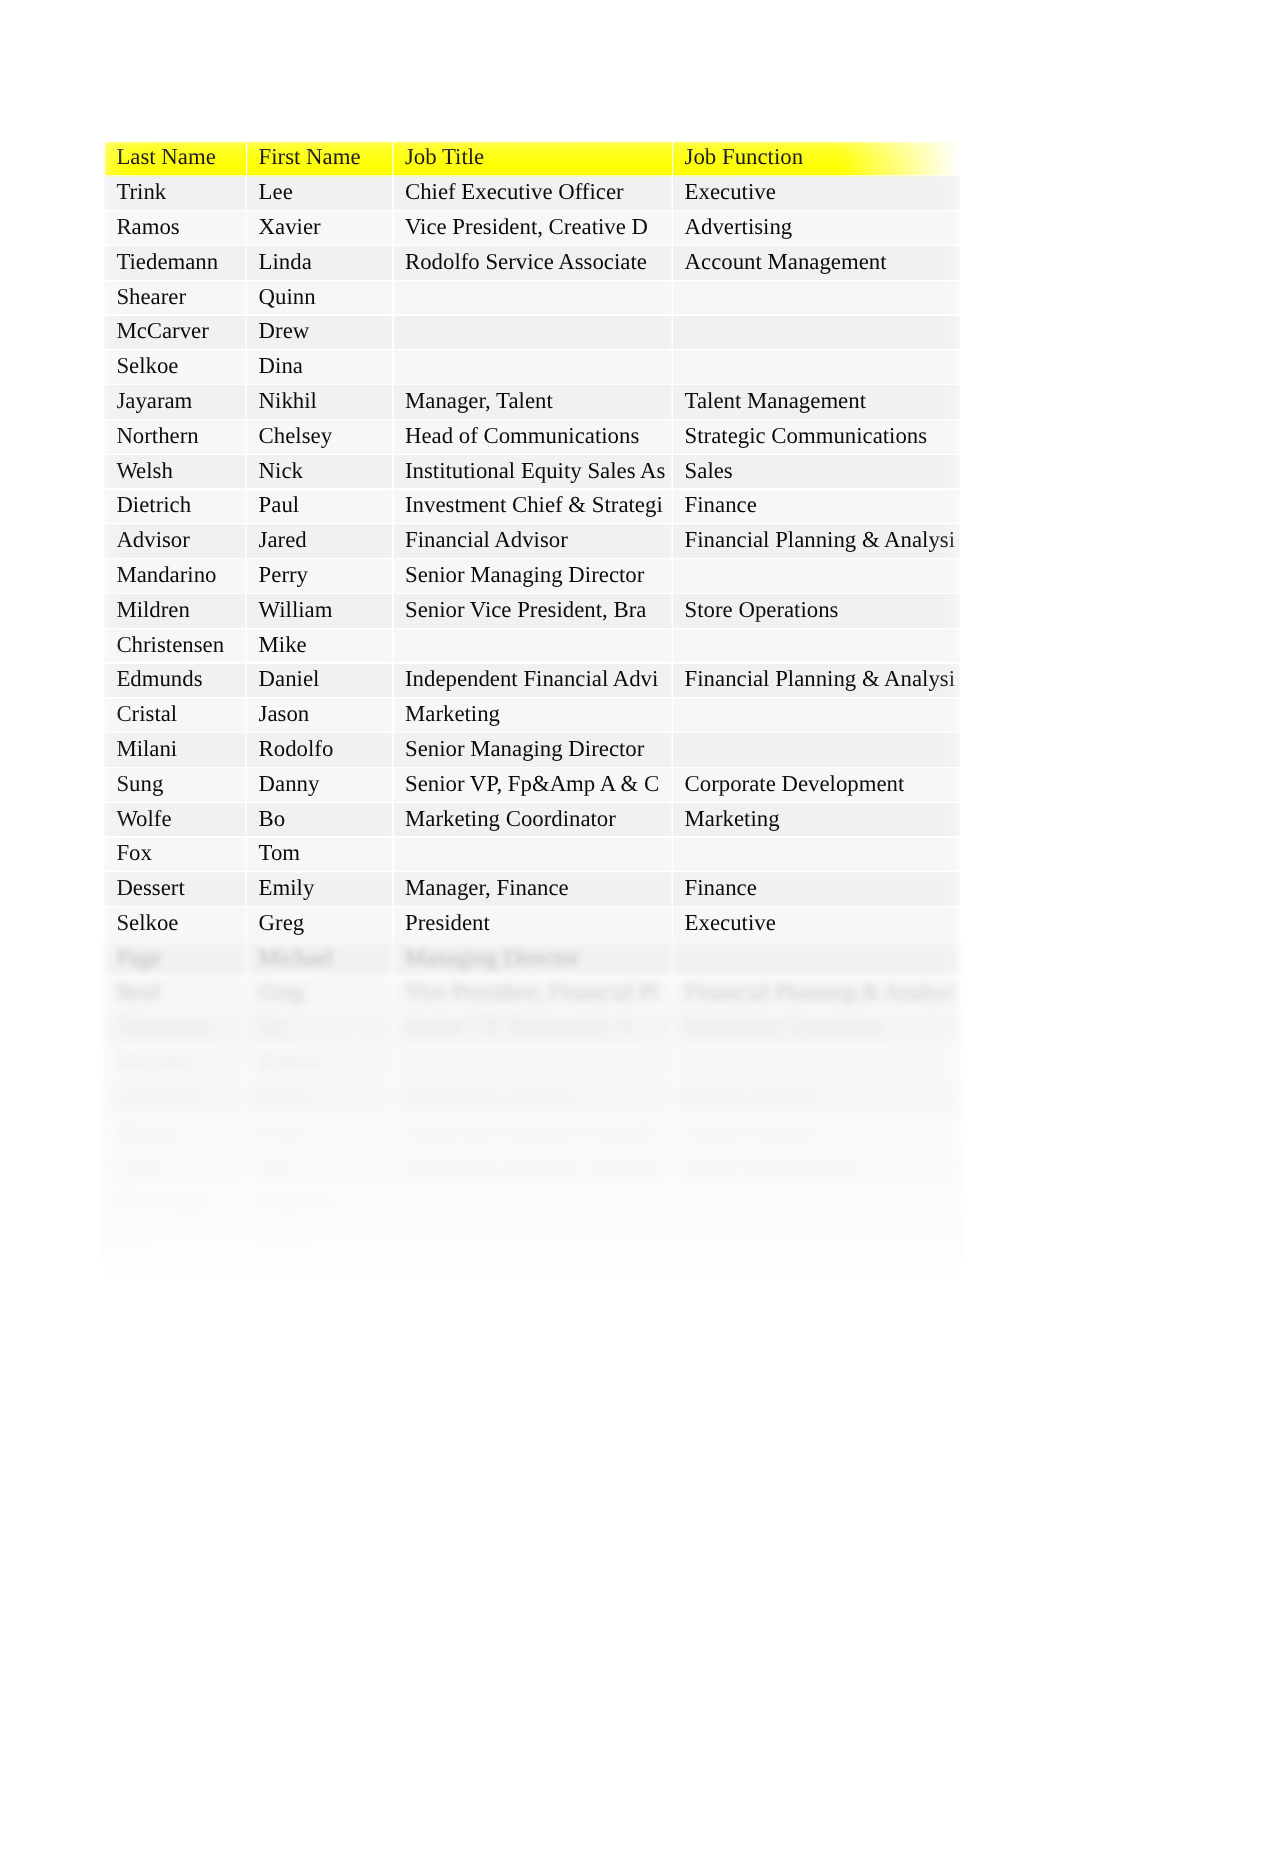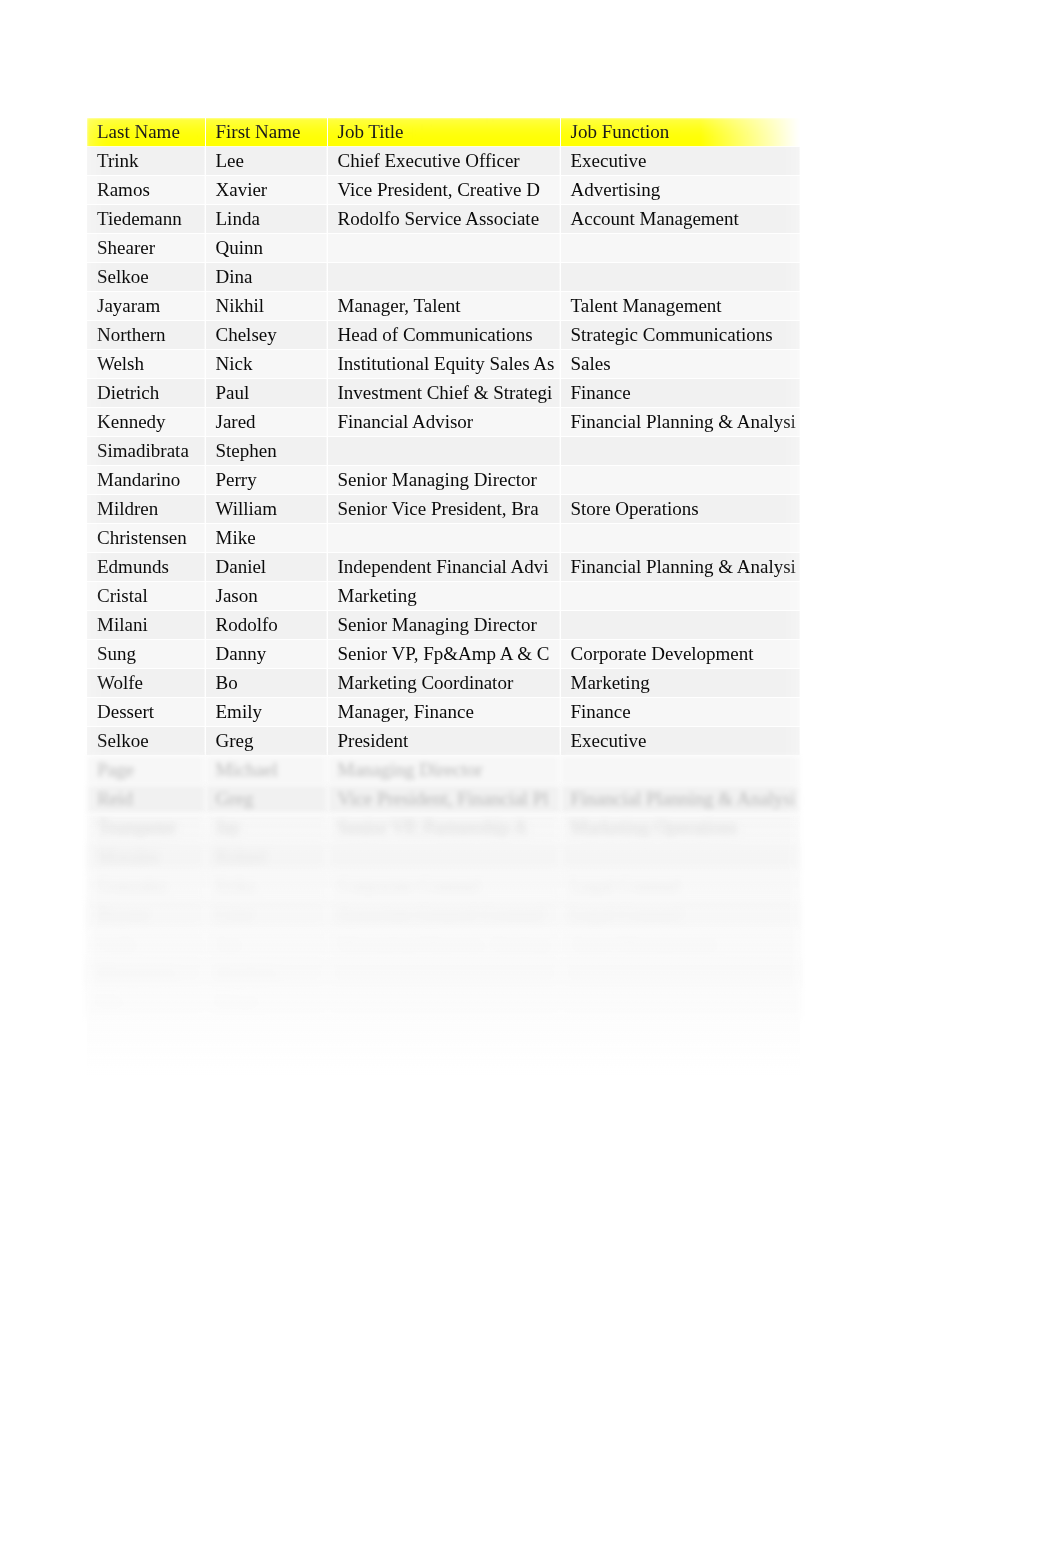--- a/index.html
+++ b/index.html
@@ -181,20 +181,26 @@
           <td><span>Rodolfo Service Associate</span></td>
           <td class="spill"><span>Account Management</span></td>
         </tr>
         <tr>
           <td><span>Shearer</span></td>
           <td class="spill"><span>Quinn</span></td>
           <td class="spill"><span></span></td>
           <td class="spill"><span></span></td>
         </tr>
         <tr>
+          <td><span>McCarver</span></td>
+          <td class="spill"><span>Drew</span></td>
+          <td class="spill"><span></span></td>
+          <td class="spill"><span></span></td>
+        </tr>
+        <tr>
           <td><span>Selkoe</span></td>
           <td class="spill"><span>Dina</span></td>
           <td class="spill"><span></span></td>
           <td class="spill"><span></span></td>
         </tr>
         <tr>
           <td><span>Jayaram</span></td>
           <td><span>Nikhil</span></td>
           <td><span>Manager, Talent</span></td>
           <td class="spill"><span>Talent Management</span></td>
@@ -211,30 +217,24 @@
           <td><span>Institutional Equity Sales As</span></td>
           <td class="spill"><span>Sales</span></td>
         </tr>
         <tr>
           <td><span>Dietrich</span></td>
           <td><span>Paul</span></td>
           <td><span>Investment Chief &amp; Strategi</span></td>
           <td class="spill"><span>Finance</span></td>
         </tr>
         <tr>
-          <td><span>Kennedy</span></td>
+          <td><span>Advisor</span></td>
           <td><span>Jared</span></td>
           <td><span>Financial Advisor</span></td>
           <td class="spill"><span>Financial Planning &amp; Analysi</span></td>
-        </tr>
-        <tr>
-          <td><span>Simadibrata</span></td>
-          <td class="spill"><span>Stephen</span></td>
-          <td class="spill"><span></span></td>
-          <td class="spill"><span></span></td>
         </tr>
         <tr>
           <td><span>Mandarino</span></td>
           <td><span>Perry</span></td>
           <td class="spill"><span>Senior Managing Director</span></td>
           <td class="spill"><span></span></td>
         </tr>
         <tr>
           <td><span>Mildren</span></td>
           <td><span>William</span></td>
@@ -269,20 +269,26 @@
           <td><span>Sung</span></td>
           <td><span>Danny</span></td>
           <td><span>Senior VP, Fp&amp;Amp A &amp; C</span></td>
           <td class="spill"><span>Corporate Development</span></td>
         </tr>
         <tr>
           <td><span>Wolfe</span></td>
           <td><span>Bo</span></td>
           <td><span>Marketing Coordinator</span></td>
           <td class="spill"><span>Marketing</span></td>
+        </tr>
+        <tr>
+          <td><span>Fox</span></td>
+          <td class="spill"><span>Tom</span></td>
+          <td class="spill"><span></span></td>
+          <td class="spill"><span></span></td>
         </tr>
         <tr>
           <td><span>Dessert</span></td>
           <td><span>Emily</span></td>
           <td><span>Manager, Finance</span></td>
           <td class="spill"><span>Finance</span></td>
         </tr>
         <tr>
           <td><span>Selkoe</span></td>
           <td><span>Greg</span></td>

